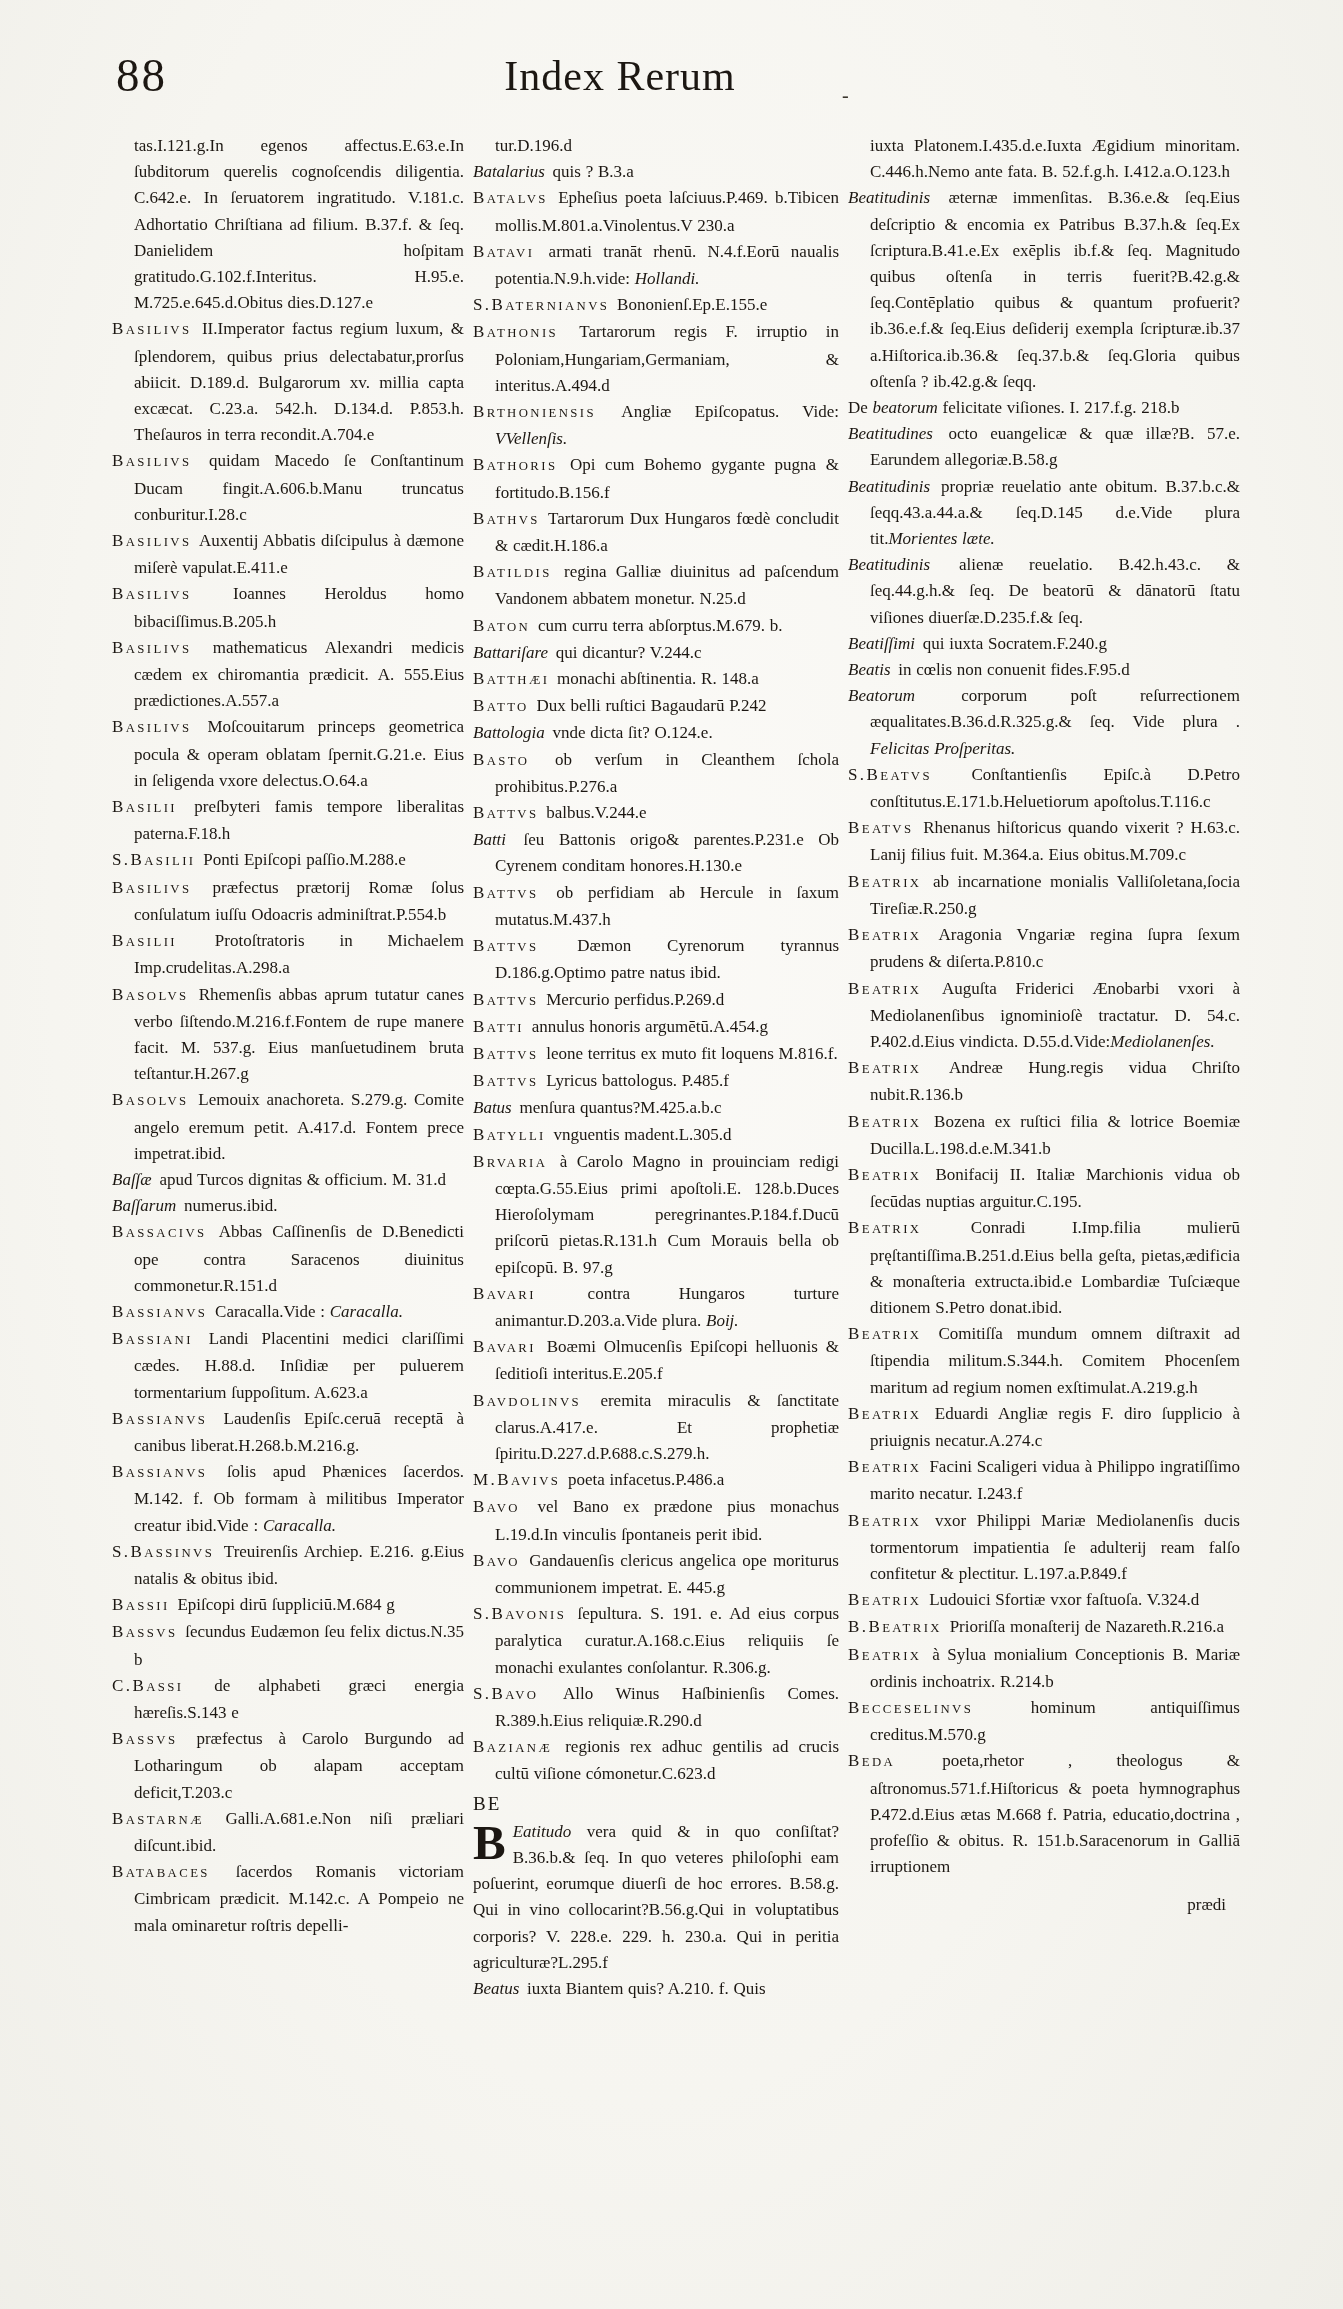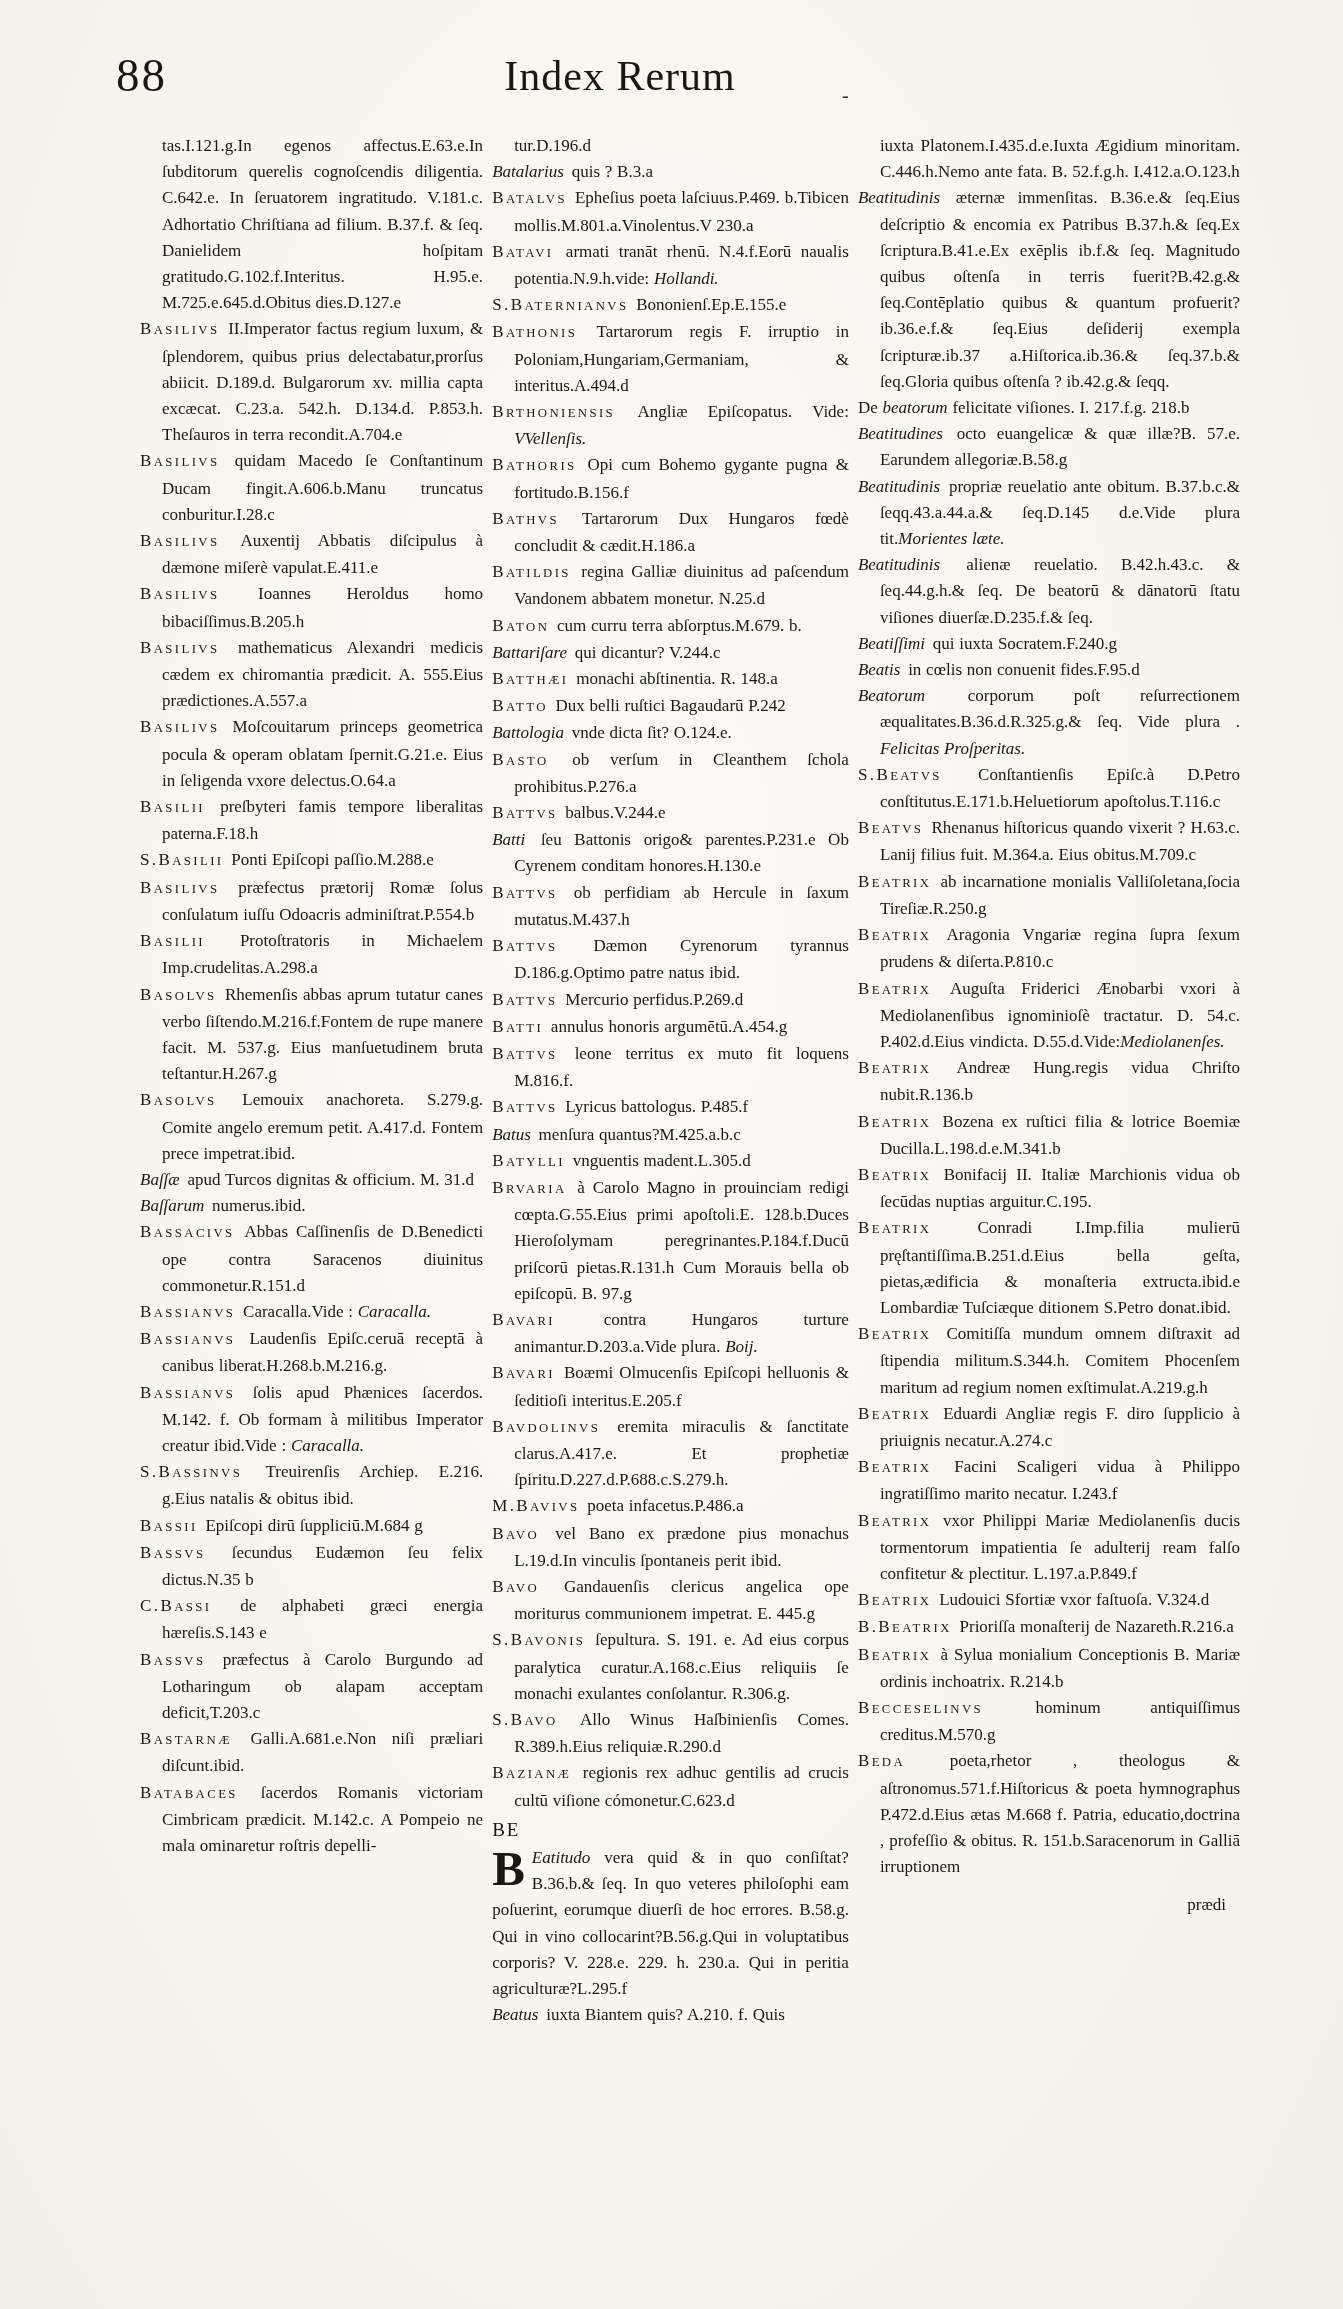--- a/index.html
+++ b/index.html
@@ -22,21 +22,21 @@
   }
   .ink-mark{position:absolute;left:842px;top:84px;font-size:20px;color:#3a342c;}
   .columns{
     position:absolute;left:112px;top:133px;width:1128px;
     display:flex;gap:9px;align-items:flex-start;
   }
   .col{
     font-size:17px;line-height:26.2px;text-align:justify;
     word-spacing:0.5px;
   }
-  .col1{width:352px;margin-left:28px;}
+  .col1{width:352px;}
   .col2{width:366px;}
   .col3{width:392px;}
   p.entry{margin:0;padding-left:22px;text-indent:-22px;}
   p.cont{margin:0;padding-left:22px;text-indent:0;}
   p.drop{margin:0;padding-left:0;text-indent:0;}
   .head-sc{letter-spacing:2.4px;margin-right:3px;white-space:nowrap;}
   .sc-small{font-size:0.75em;}
   .head-it{font-style:italic;margin-right:3px;}
   .section-head{
     font-size:19px;letter-spacing:2px;margin:3px 0 2px 0;
@@ -69,20 +69,21 @@
         <p class="entry"><span class="head-sc"><span>B</span><span class="sc-small">ASILII</span></span> <span>preſbyteri famis tempore liberalitas paterna.F.18.h</span></p>
         <p class="entry"><span class="head-sc"><span>S</span>.<span>B</span><span class="sc-small">ASILII</span></span> <span>Ponti Epiſcopi paſſio.M.288.e</span></p>
         <p class="entry"><span class="head-sc"><span>B</span><span class="sc-small">ASILIVS</span></span> <span>præfectus prætorij Romæ ſolus conſulatum iuſſu Odoacris adminiſtrat.P.554.b</span></p>
         <p class="entry"><span class="head-sc"><span>B</span><span class="sc-small">ASILII</span></span> <span>Protoſtratoris in Michaelem Imp.crudelitas.A.298.a</span></p>
         <p class="entry"><span class="head-sc"><span>B</span><span class="sc-small">ASOLVS</span></span> <span>Rhemenſis abbas aprum tutatur canes verbo ſiſtendo.M.216.f.Fontem de rupe manere facit. M. 537.g. Eius manſuetudinem bruta teſtantur.H.267.g</span></p>
         <p class="entry"><span class="head-sc"><span>B</span><span class="sc-small">ASOLVS</span></span> <span>Lemouix anachoreta. S.279.g. Comite angelo eremum petit. A.417.d. Fontem prece impetrat.ibid.</span></p>
         <p class="entry"><span class="head-it">Baſſæ</span> <span>apud Turcos dignitas &amp; officium. M. 31.d</span></p>
         <p class="entry"><span class="head-it">Baſſarum</span> <span>numerus.ibid.</span></p>
         <p class="entry"><span class="head-sc"><span>B</span><span class="sc-small">ASSACIVS</span></span> <span>Abbas Caſſinenſis de D.Benedicti ope contra Saracenos diuinitus commonetur.R.151.d</span></p>
         <p class="entry"><span class="head-sc"><span>B</span><span class="sc-small">ASSIANVS</span></span> <span>Caracalla.Vide : </span><i>Caracalla.</i></p>
+        <p class="entry"><span class="head-sc"><span>B</span><span class="sc-small">ASSIANI</span></span> <span>Landi Placentini medici clariſſimi cædes. H.88.d. Inſidiæ per puluerem tormentarium ſuppoſitum. A.623.a</span></p>
         <p class="entry"><span class="head-sc"><span>B</span><span class="sc-small">ASSIANVS</span></span> <span>Laudenſis Epiſc.ceruā receptā à canibus liberat.H.268.b.M.216.g.</span></p>
         <p class="entry"><span class="head-sc"><span>B</span><span class="sc-small">ASSIANVS</span></span> <span>ſolis apud Phænices ſacerdos. M.142. f. Ob formam à militibus Imperator creatur ibid.Vide : </span><i>Caracalla.</i></p>
         <p class="entry"><span class="head-sc"><span>S</span>.<span>B</span><span class="sc-small">ASSINVS</span></span> <span>Treuirenſis Archiep. E.216. g.Eius natalis &amp; obitus ibid.</span></p>
         <p class="entry"><span class="head-sc"><span>B</span><span class="sc-small">ASSII</span></span> <span>Epiſcopi dirū ſuppliciū.M.684 g</span></p>
         <p class="entry"><span class="head-sc"><span>B</span><span class="sc-small">ASSVS</span></span> <span>ſecundus Eudæmon ſeu felix dictus.N.35 b</span></p>
         <p class="entry"><span class="head-sc"><span>C</span>.<span>B</span><span class="sc-small">ASSI</span></span> <span>de alphabeti græci energia hæreſis.S.143 e</span></p>
         <p class="entry"><span class="head-sc"><span>B</span><span class="sc-small">ASSVS</span></span> <span>præfectus à Carolo Burgundo ad Lotharingum ob alapam acceptam deficit,T.203.c</span></p>
         <p class="entry"><span class="head-sc"><span>B</span><span class="sc-small">ASTARNÆ</span></span> <span>Galli.A.681.e.Non niſi præliari diſcunt.ibid.</span></p>
         <p class="entry"><span class="head-sc"><span>B</span><span class="sc-small">ATABACES</span></span> <span>ſacerdos Romanis victoriam Cimbricam prædicit. M.142.c. A Pompeio ne mala ominaretur roſtris depelli-</span></p>
       </div>

